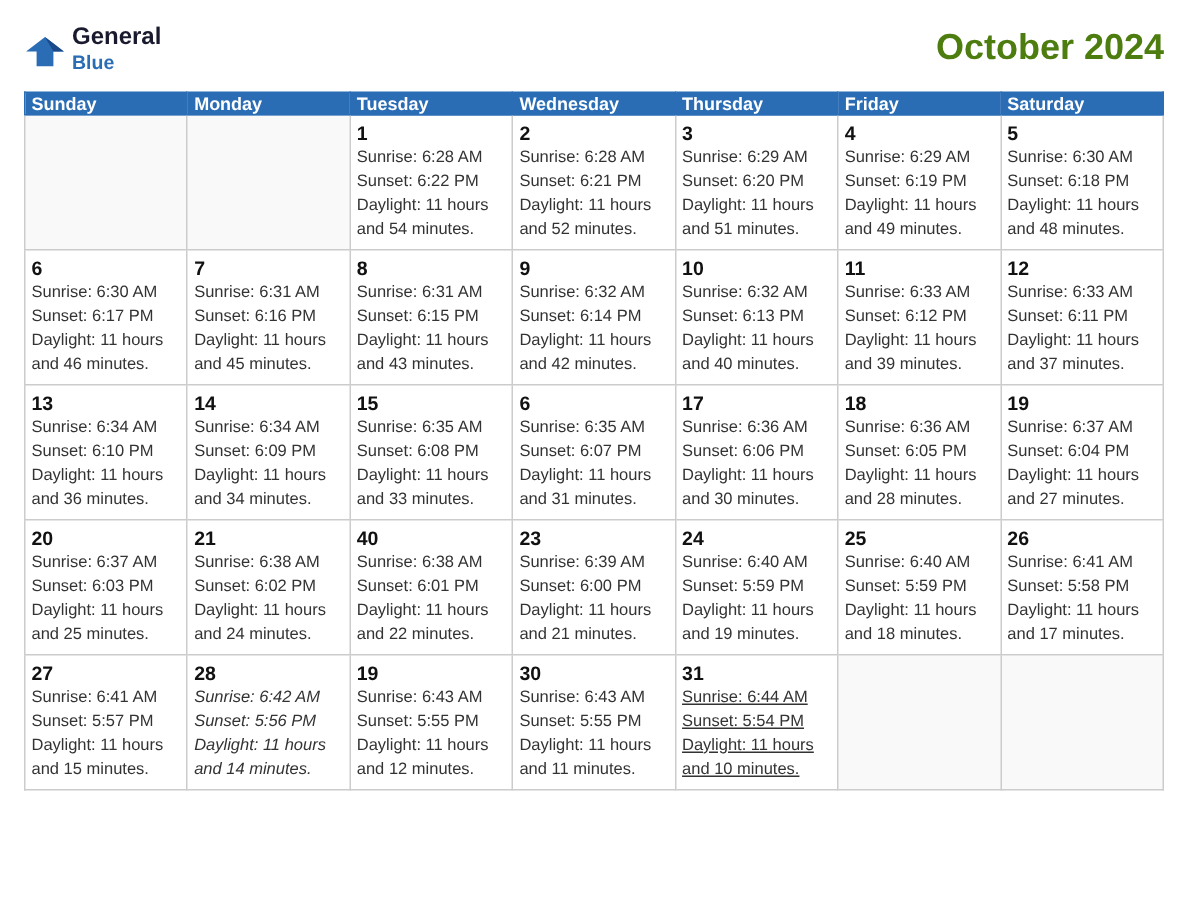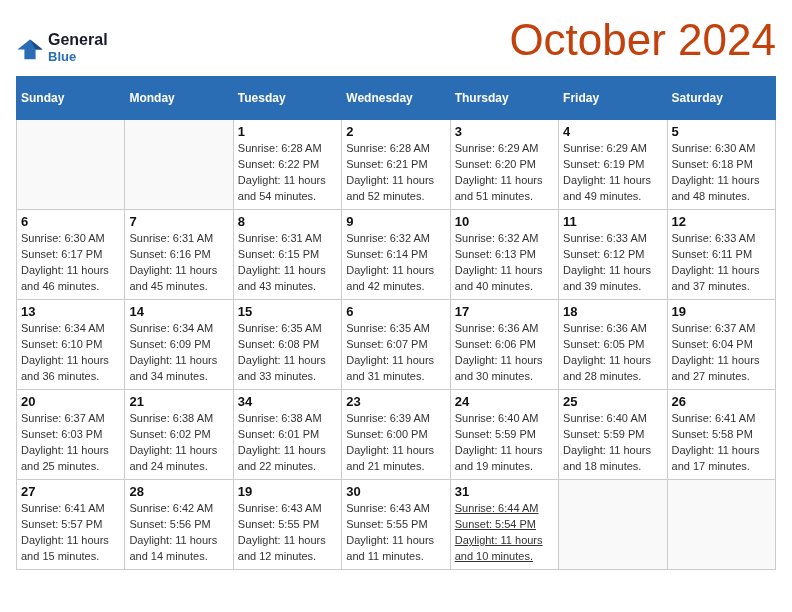--- a/index.html
+++ b/index.html
@@ -6,54 +6,54 @@
     body {
       font-family: Arial, sans-serif;
       background: #fff;
       width: 792px;
       min-height: 612px;
       padding: 16px;
     }
     .header {
       display: flex;
       justify-content: space-between;
-      align-items: flex-end;
+      align-items: center;
       margin-bottom: 12px;
     }
     .logo {
       display: flex;
       align-items: center;
       gap: 4px;
     }
     .logo-bird {
       width: 28px;
       height: 28px;
     }
     .title-block {
       text-align: right;
     }
     .month-title {
-      font-size: 44px;
-      font-weight: normal;
-      color: #c2410c;
+      font-size: 24px;
+      font-weight: bold;
+      color: #4d7c0f;
       line-height: 1.1;
     }
     .subtitle {
       font-size: 16px;
       color: #444;
     }
     table {
       width: 100%;
       border-collapse: collapse;
       font-size: 11px;
     }
     thead th {
       background-color: #2a6db5;
       color: #fff;
-      padding: 14px 4px;
+      padding: 0 4px;
       text-align: left;
       font-size: 12px;
       font-weight: bold;
       border: 1px solid #2a6db5;
     }
     td {
       border: 1px solid #ccc;
       vertical-align: top;
       padding: 4px 4px;
       min-height: 80px;
@@ -237,21 +237,21 @@
 Sunset: 6:03 PM
 Daylight: 11 hours and 25 minutes.</div>
         </td>
         <td>
           <span class="day-num">21</span>
           <div class="day-detail" style="white-space: pre-line;">Sunrise: 6:38 AM
 Sunset: 6:02 PM
 Daylight: 11 hours and 24 minutes.</div>
         </td>
         <td>
-          <span class="day-num">34</span>
+          <span class="day-num">40</span>
           <div class="day-detail" style="white-space: pre-line;">Sunrise: 6:38 AM
 Sunset: 6:01 PM
 Daylight: 11 hours and 22 minutes.</div>
         </td>
         <td>
           <span class="day-num">23</span>
           <div class="day-detail" style="white-space: pre-line;">Sunrise: 6:39 AM
 Sunset: 6:00 PM
 Daylight: 11 hours and 21 minutes.</div>
         </td>
@@ -276,21 +276,21 @@
       </tr>
       <tr>
         <td>
           <span class="day-num">27</span>
           <div class="day-detail" style="white-space: pre-line;">Sunrise: 6:41 AM
 Sunset: 5:57 PM
 Daylight: 11 hours and 15 minutes.</div>
         </td>
         <td>
           <span class="day-num">28</span>
-          <div class="day-detail" style="white-space: pre-line;">Sunrise: 6:42 AM
+          <div class="day-detail" style="white-space: pre-line; font-style: italic;">Sunrise: 6:42 AM
 Sunset: 5:56 PM
 Daylight: 11 hours and 14 minutes.</div>
         </td>
         <td>
           <span class="day-num">19</span>
           <div class="day-detail" style="white-space: pre-line;">Sunrise: 6:43 AM
 Sunset: 5:55 PM
 Daylight: 11 hours and 12 minutes.</div>
         </td>
         <td>

